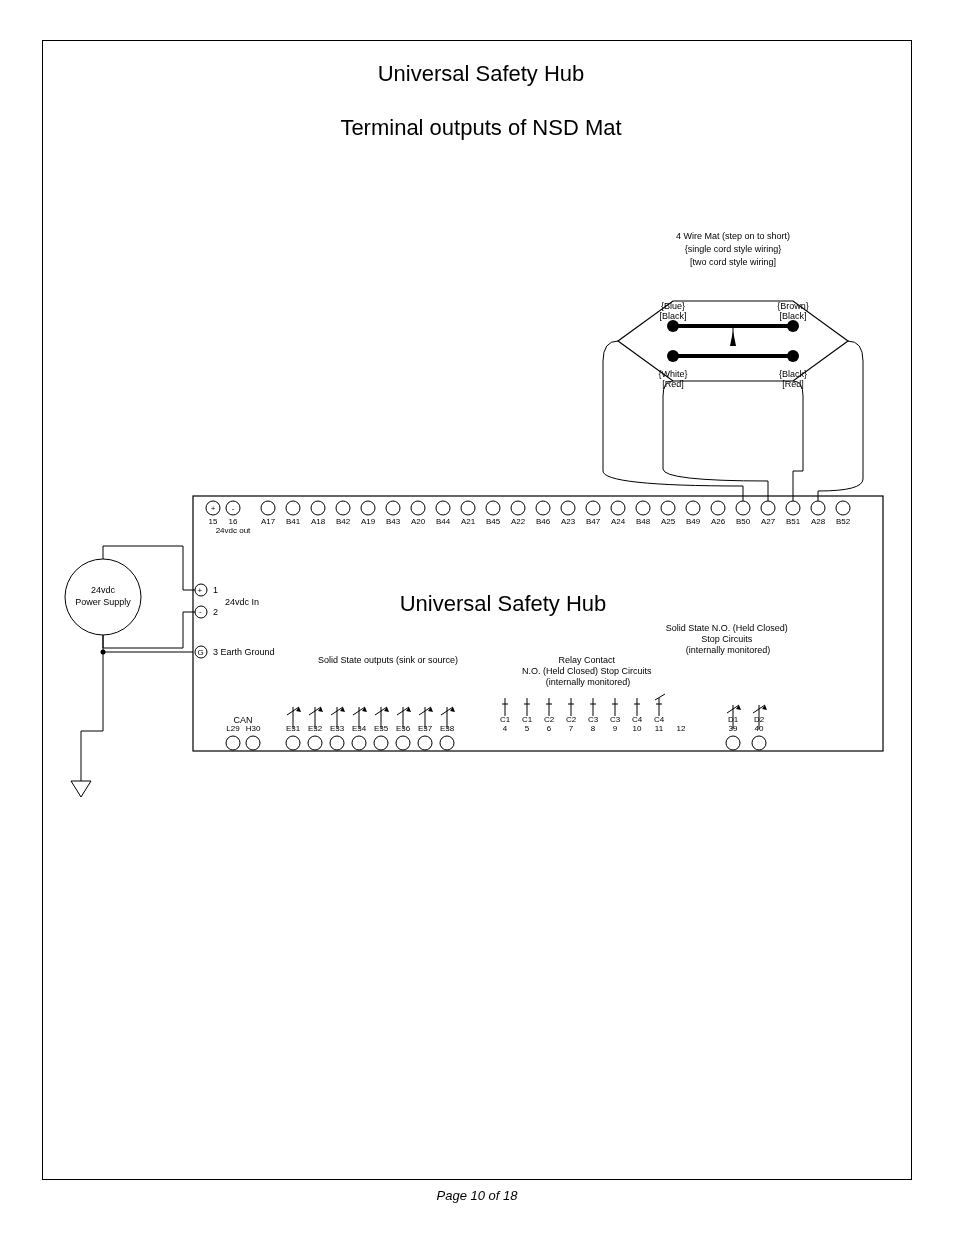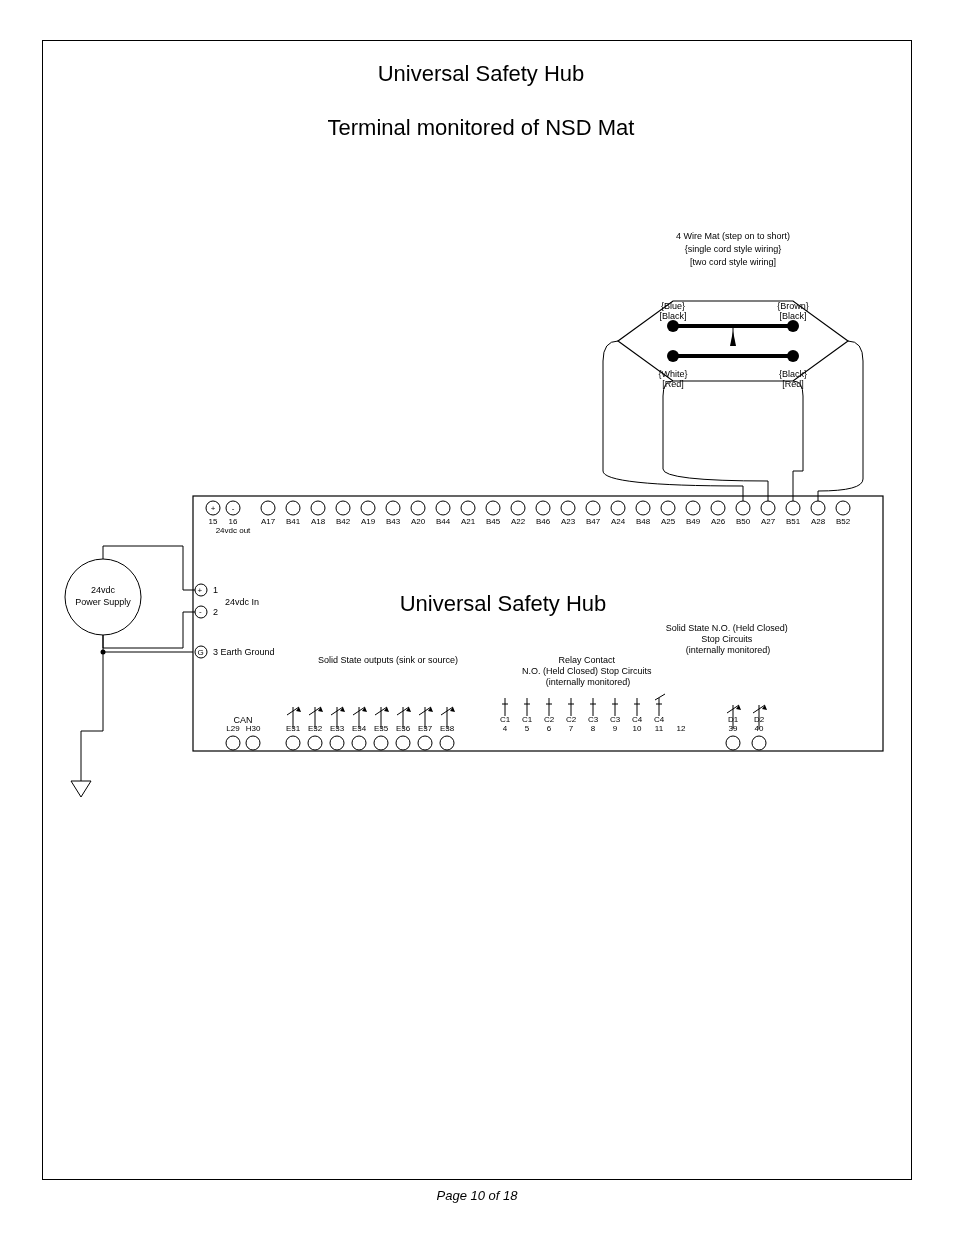--- a/index.html
+++ b/index.html
@@ -36,21 +36,21 @@
   .t8  { font-size: 8px; }
   .t9  { font-size: 9px; }
   .mid { text-anchor: middle; }
   .hub-label { font-size: 22px; text-anchor: middle; }
 </style>
 </head>
 <body>
 
 <div class="sheet">
   <div class="title1">Universal Safety Hub</div>
-  <div class="title2">Terminal monitored of NSD Mat</div>
+  <div class="title2">Terminal outputs of NSD Mat</div>
 
   <svg width="870" height="1140">
 
     <g>
       <text class="t9 mid" x="690" y="198">4 Wire Mat (step on to short)</text>
       <text class="t9 mid" x="690" y="211">{single cord style wiring}</text>
       <text class="t9 mid" x="690" y="224">[two cord style wiring]</text>
 
       <path d="M575 300 L630 260 L750 260 L805 300 L750 340 L630 340 Z" fill="#fff" stroke="#000" stroke-width="1.2"></path>
 

